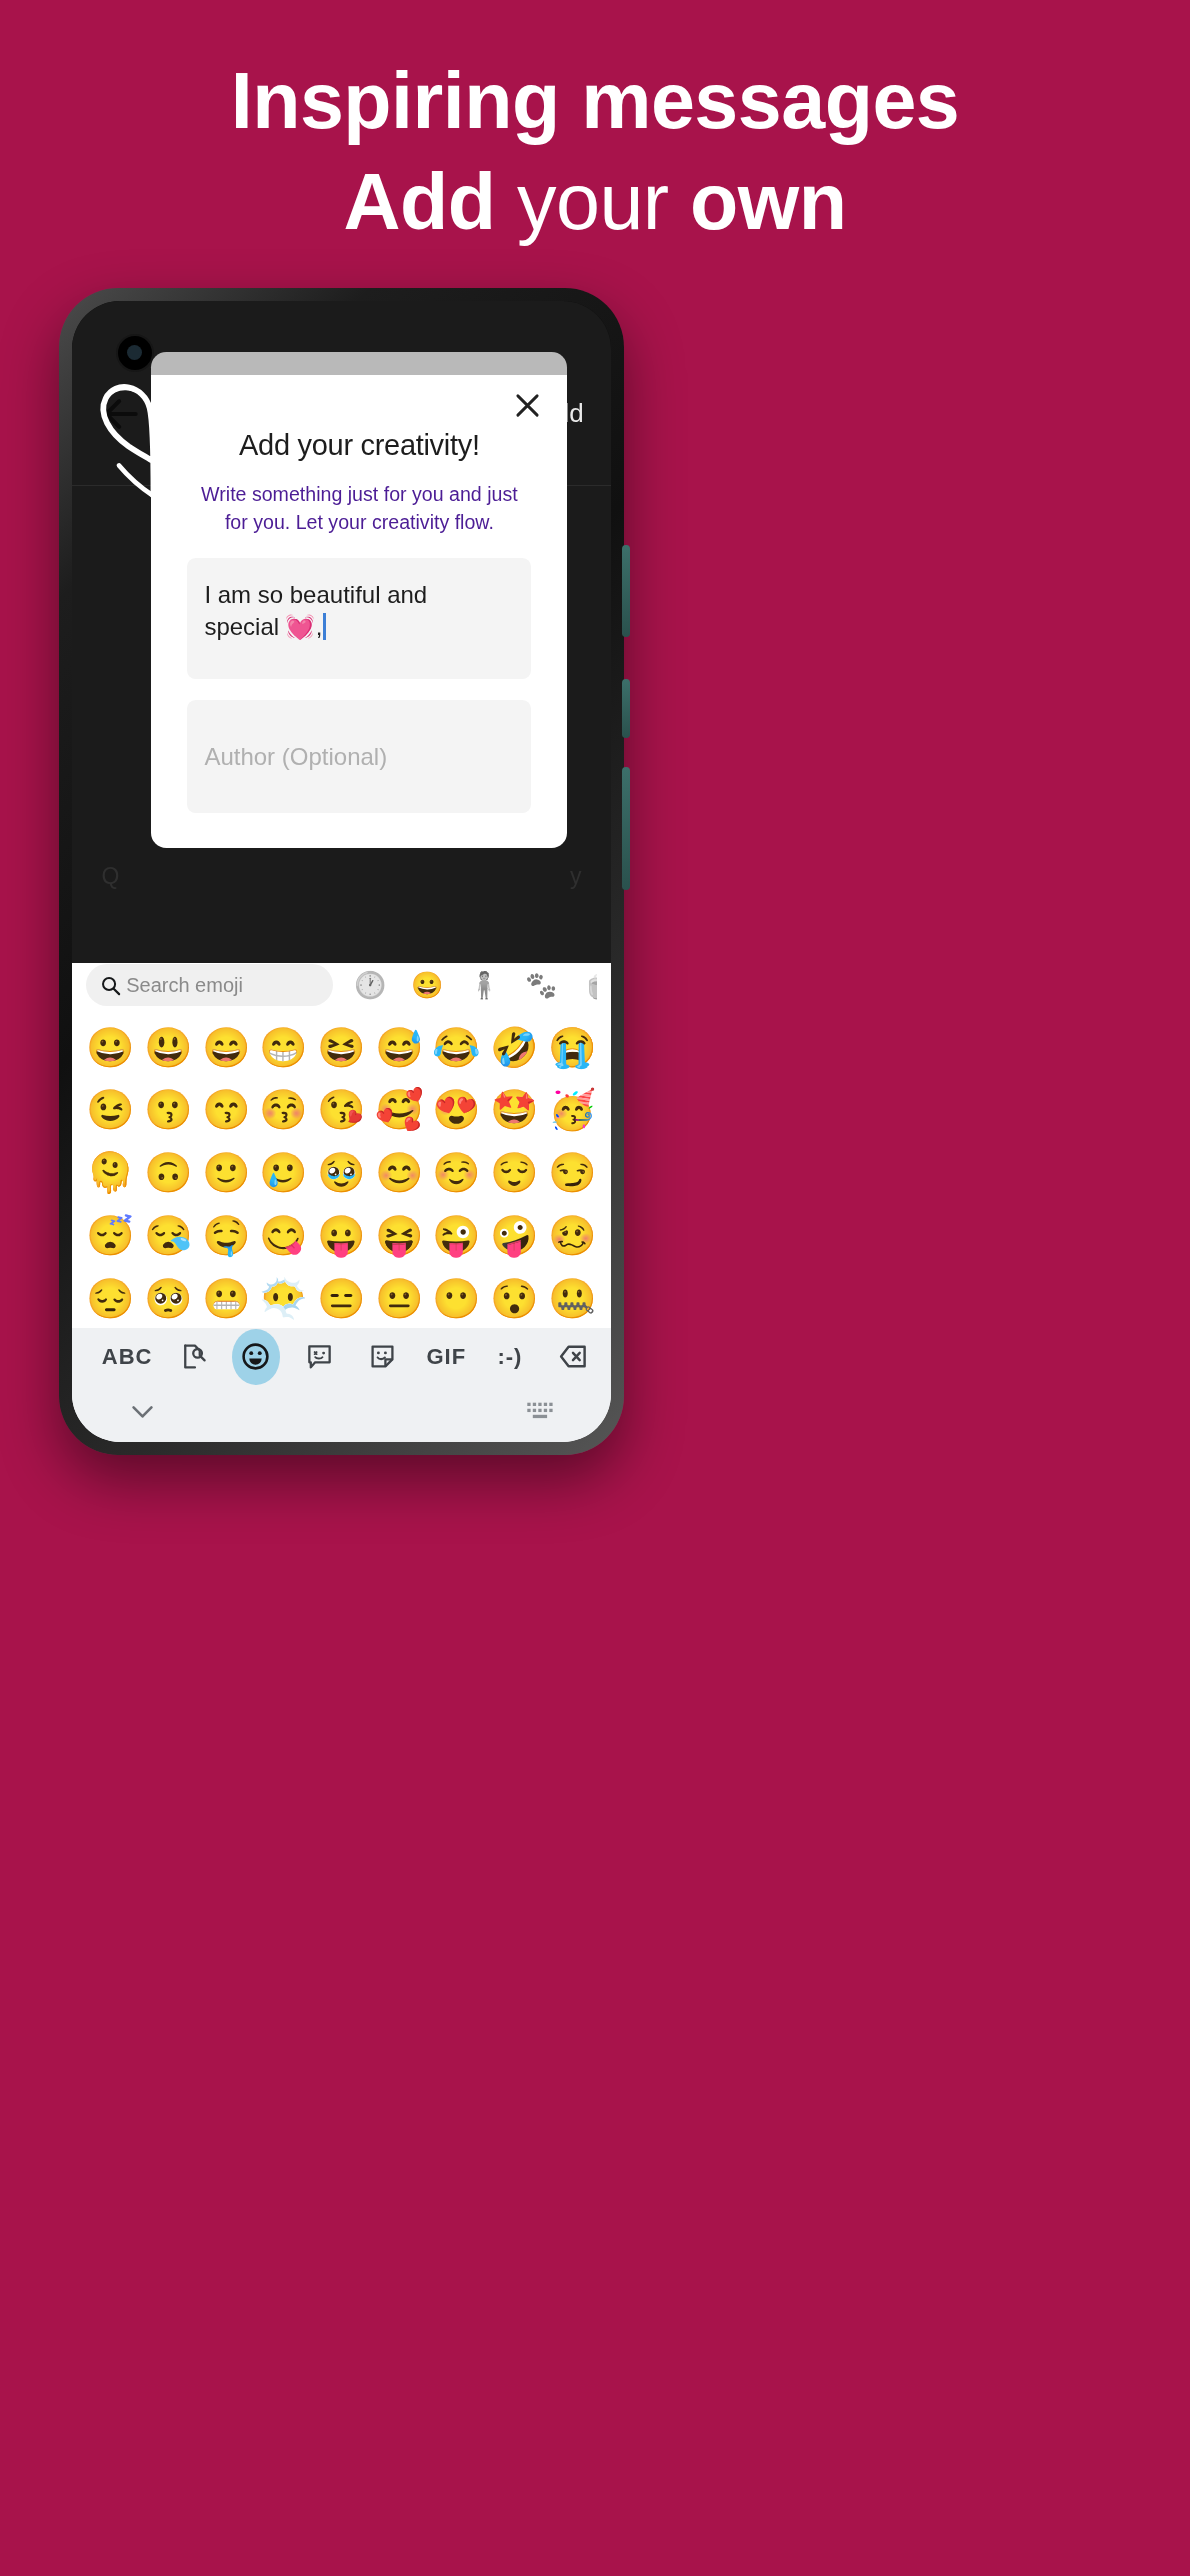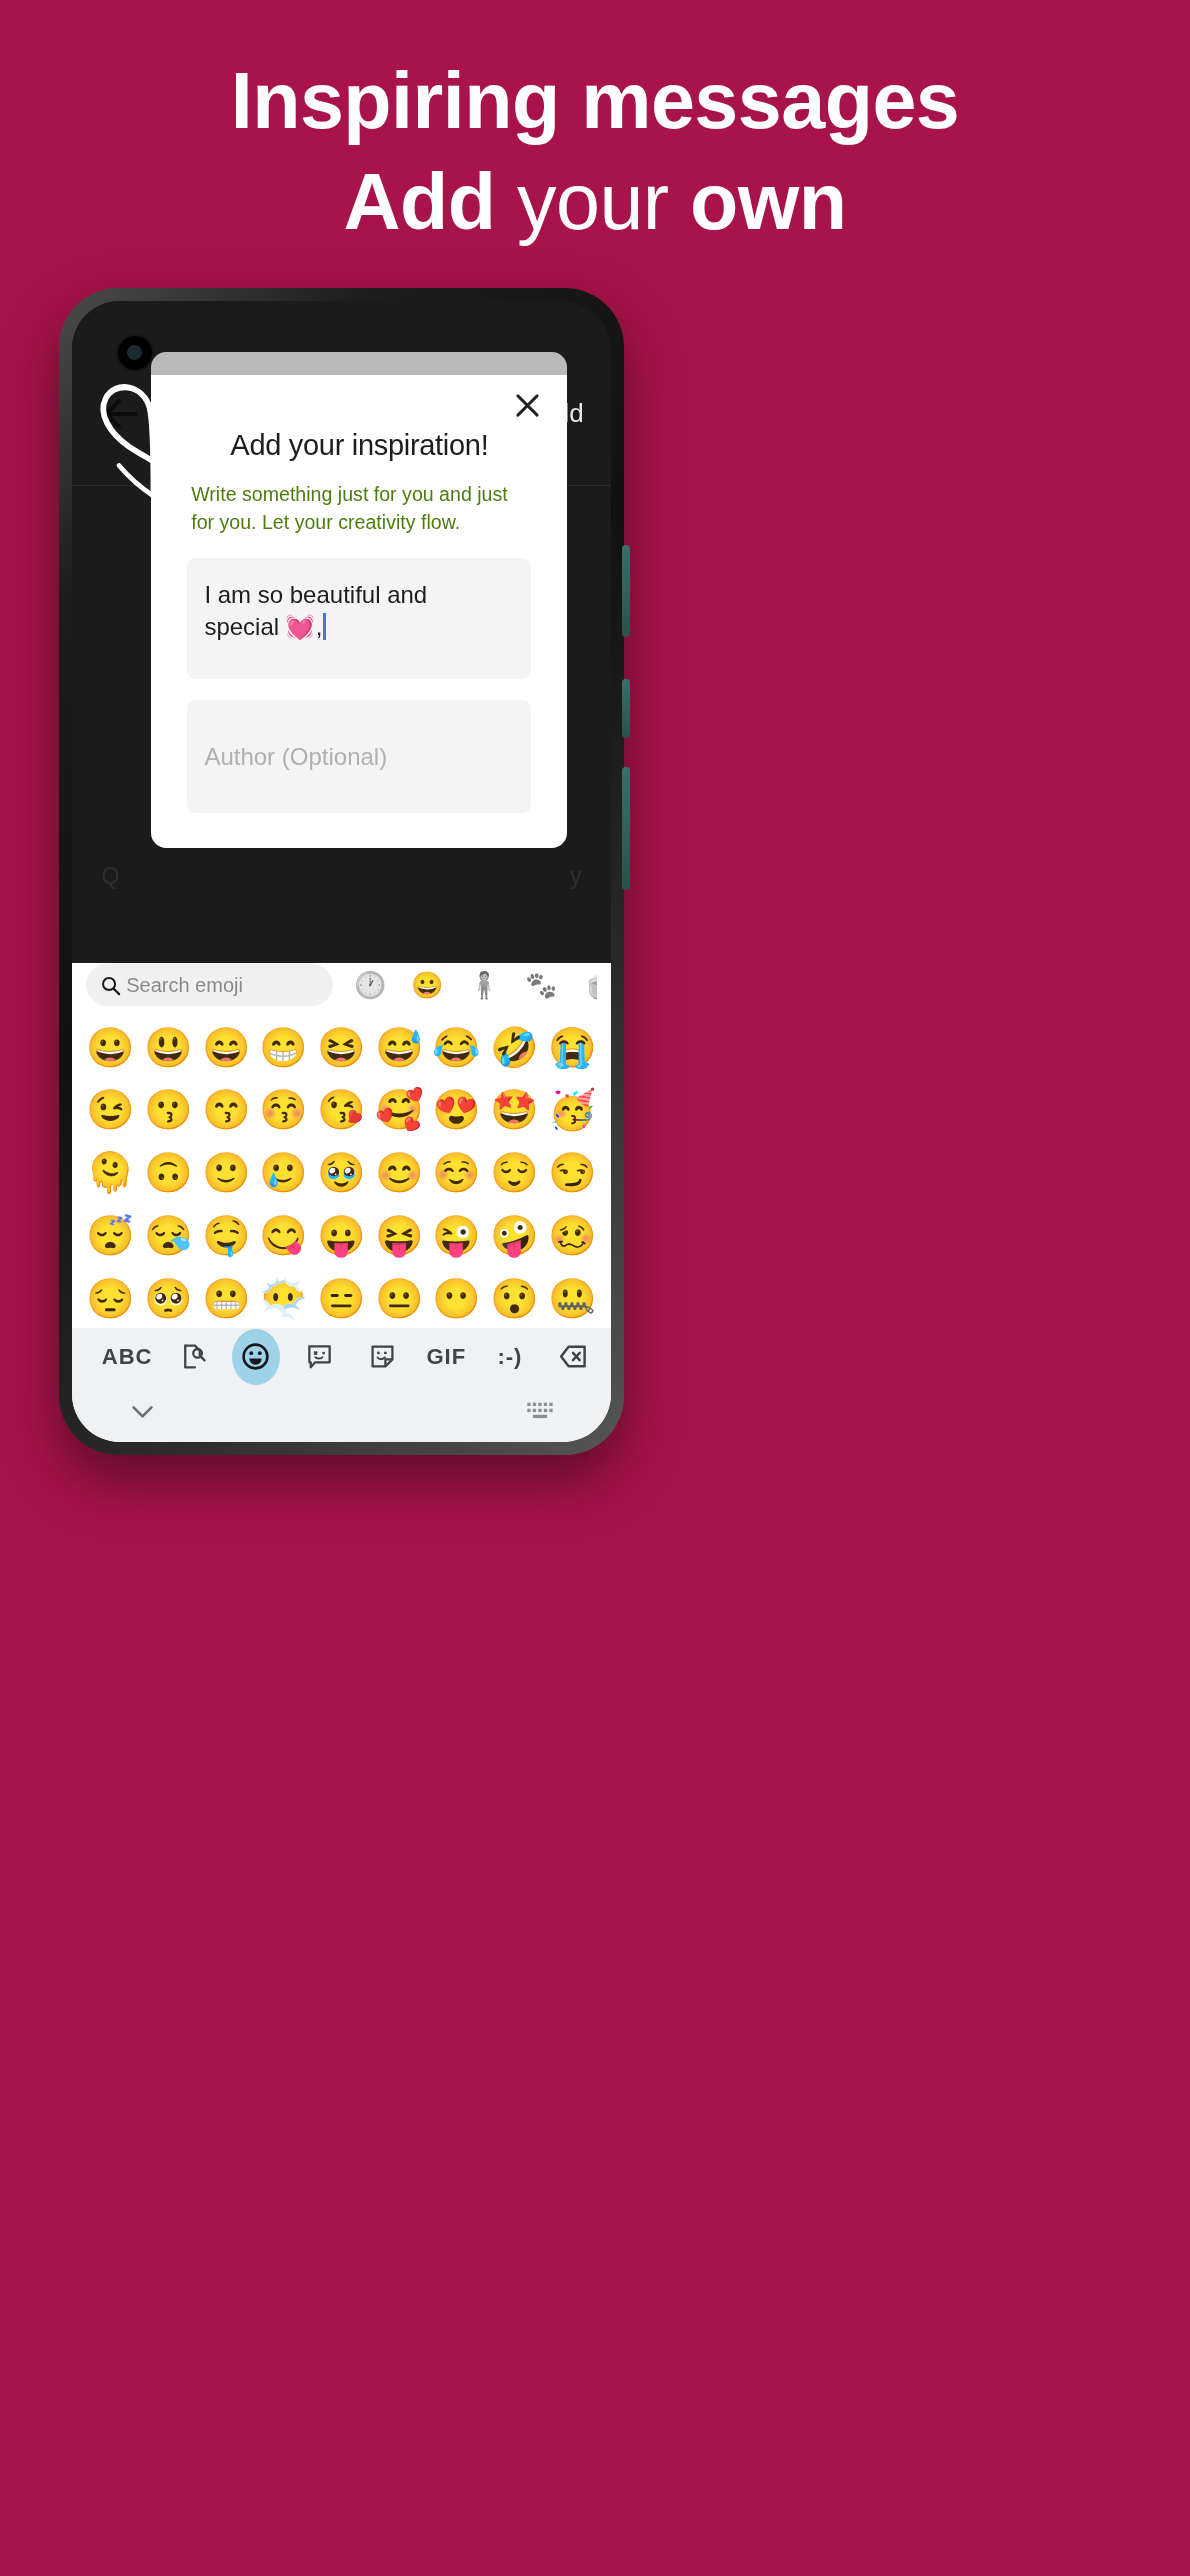--- a/index.html
+++ b/index.html
@@ -165,23 +165,23 @@
     display: flex; align-items: center; justify-content: center;
   }
   .dialog-title {
     text-align: center;
     font-size: 29px;
     color: #1d1d1d;
     padding-top: 54px;
     letter-spacing: -0.3px;
   }
   .dialog-sub {
-    text-align: left;
+    text-align: center;
     font-size: 19.6px;
-    color: #4d7c0f;
+    color: #4c1d95;
     line-height: 1.42;
     margin-top: 19px;
     padding: 0 3.8px;
   }
   .field {
     background: #f4f4f4;
     border-radius: 8.6px;
     margin-top: 21px;
     padding: 21px 17px;
   }
@@ -367,21 +367,21 @@
     <div class="dialog-wrap">
       <div class="dialog-grabber"></div>
       <div class="dialog">
 
         <div class="dialog-close">
           <svg viewBox="0 0 24 24" width="33" height="33">
             <path d="M5 5l14 14M19 5L5 19" fill="none" stroke="#222222" stroke-width="2.1" stroke-linecap="round"></path>
           </svg>
         </div>
 
-        <div class="dialog-title">Add your inspiration!</div>
+        <div class="dialog-title">Add your creativity!</div>
         <div class="dialog-sub">Write something just for you and just for you. Let your creativity flow.</div>
 
         <div class="field message">
           <div class="field-text">I am so beautiful and</div>
           <div class="field-text"><span>special 💓,</span><span class="caret"></span></div>
         </div>
 
         <div class="field author">
           <span class="field-placeholder">Author (Optional)</span>
         </div>

